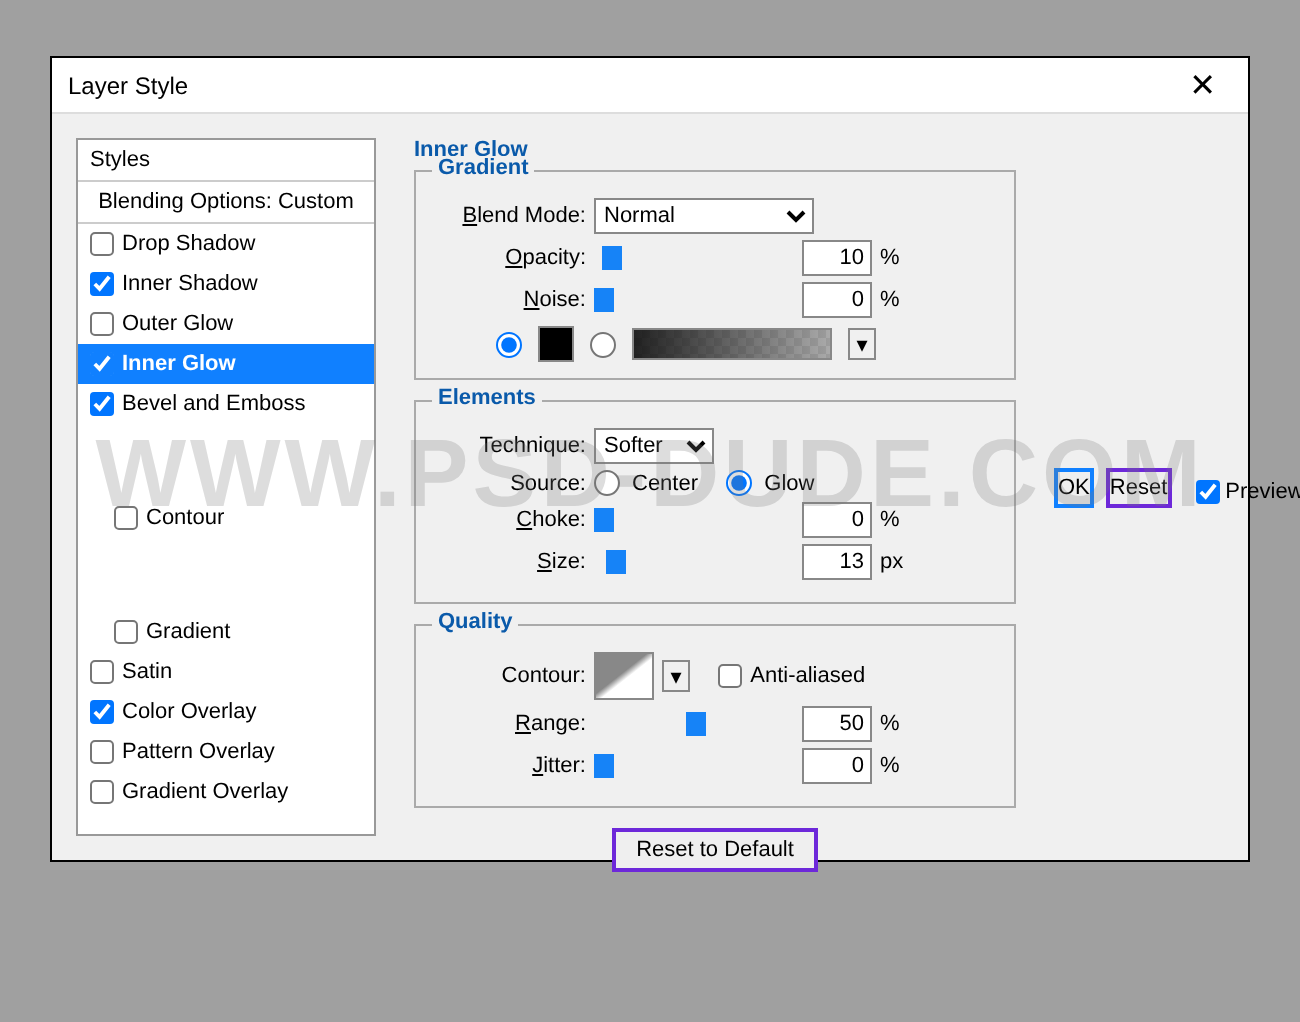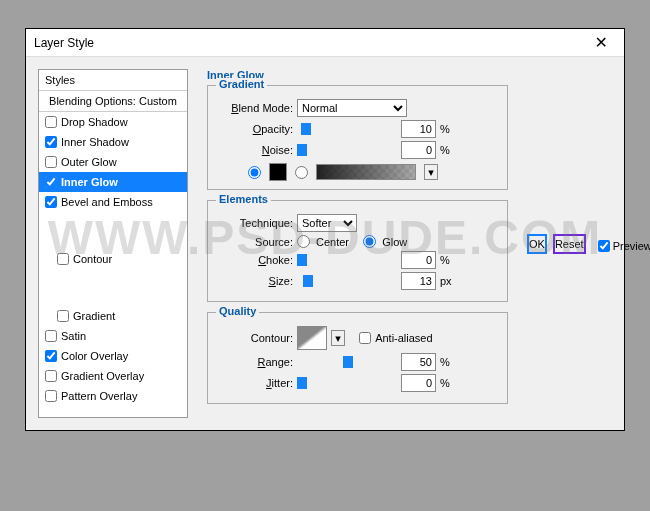--- a/index.html
+++ b/index.html
@@ -93,25 +93,25 @@
           <div class="style-item">
             <input type="checkbox" class="cb" style="">
             <span>Satin</span>
           </div>
           <div class="style-item">
             <input type="checkbox" class="cb" checked="" style="">
             <span>Color Overlay</span>
           </div>
           <div class="style-item">
             <input type="checkbox" class="cb" style="">
+            <span>Pattern Overlay</span>
+          </div>
+          <div class="style-item">
+            <input type="checkbox" class="cb" style="">
             <span>Gradient Overlay</span>
-          </div>
-          <div class="style-item">
-            <input type="checkbox" class="cb" style="">
-            <span>Pattern Overlay</span>
           </div>
         </div>
     </div>
 
     <div class="center">
       <div class="panel-title">Inner Glow</div>
 
       <div class="fieldset">
         <div class="legend">Gradient</div>
         <div class="row">
@@ -195,20 +195,21 @@
           <label><span class="u">J</span>itter:</label>
           <div class="slider-track">
               <div class="slider-thumb" style="left:0"></div>
             </div>
           <input type="text" class="num" value="0" style="">
           <span class="unit">%</span>
         </div>
       </div>
 
       <div class="btns-row">
+        <div class="btn">Reset to Default</div>
       </div>
     </div>
 
     <div class="right">
       <div class="btn primary">OK</div>
       <div class="btn">Reset</div>
       <div class="preview-check">
         <input type="checkbox" class="cb" checked="" style="">
         <span><span class="u">P</span>review</span>
       </div>

